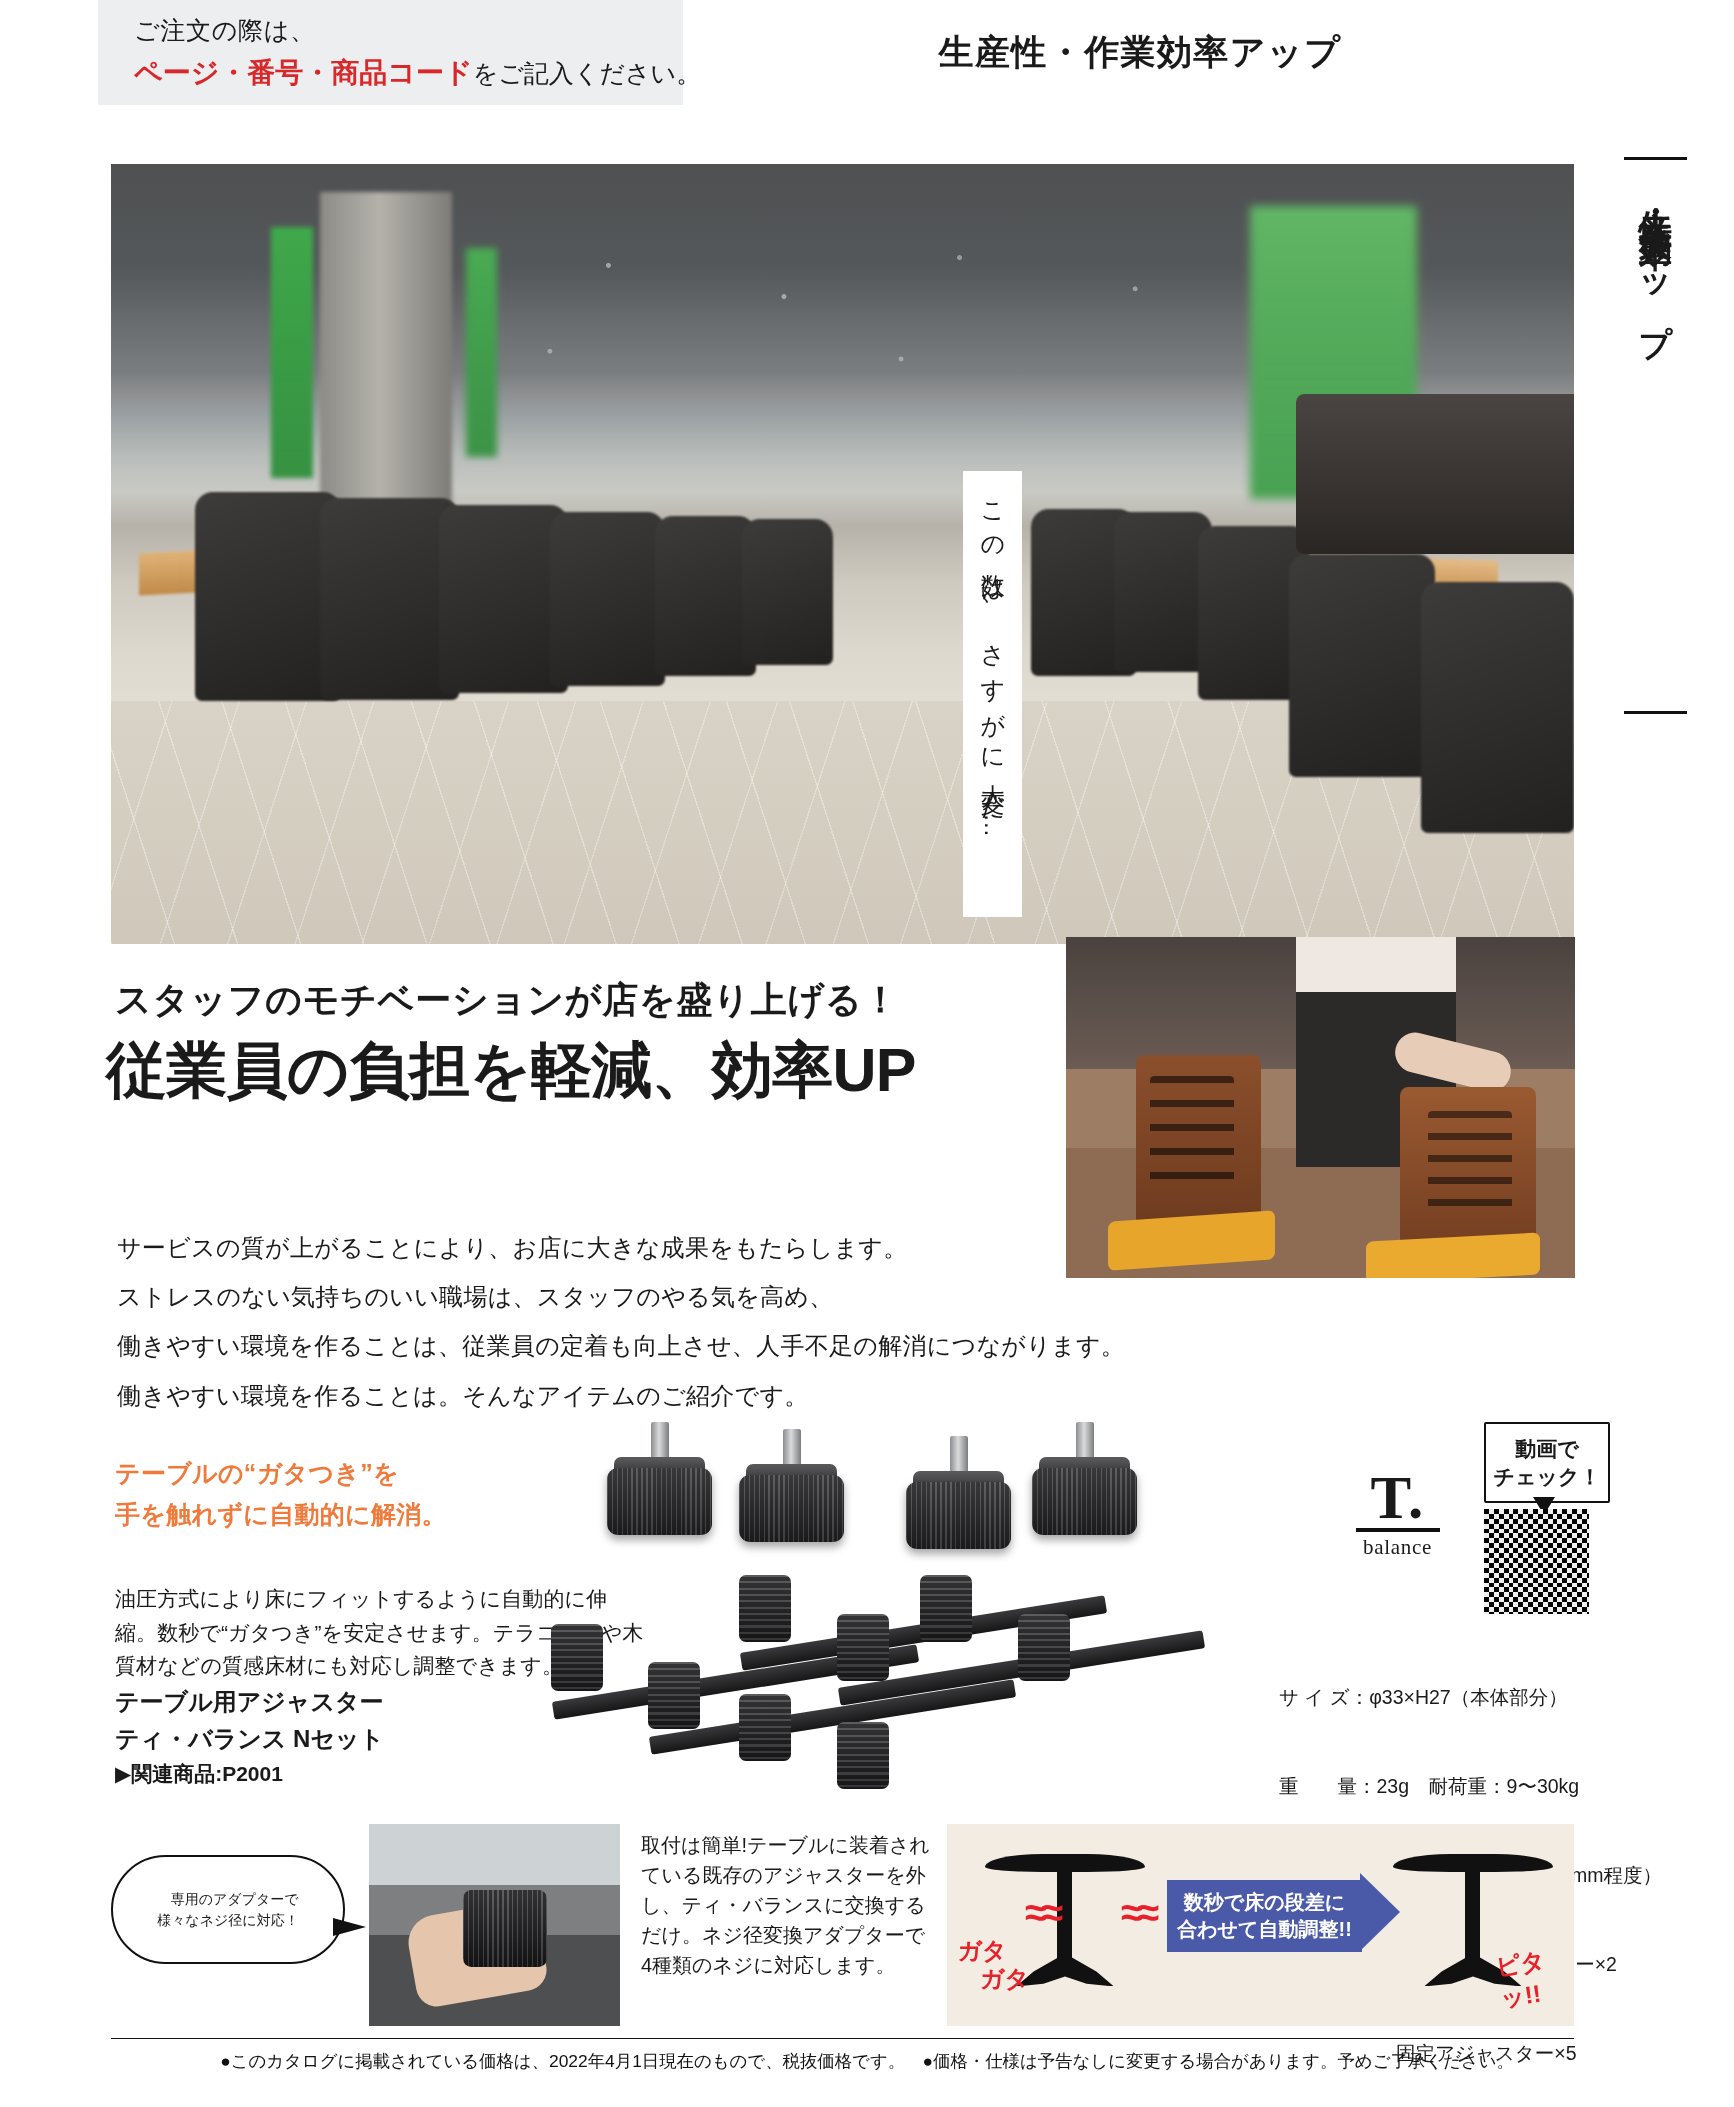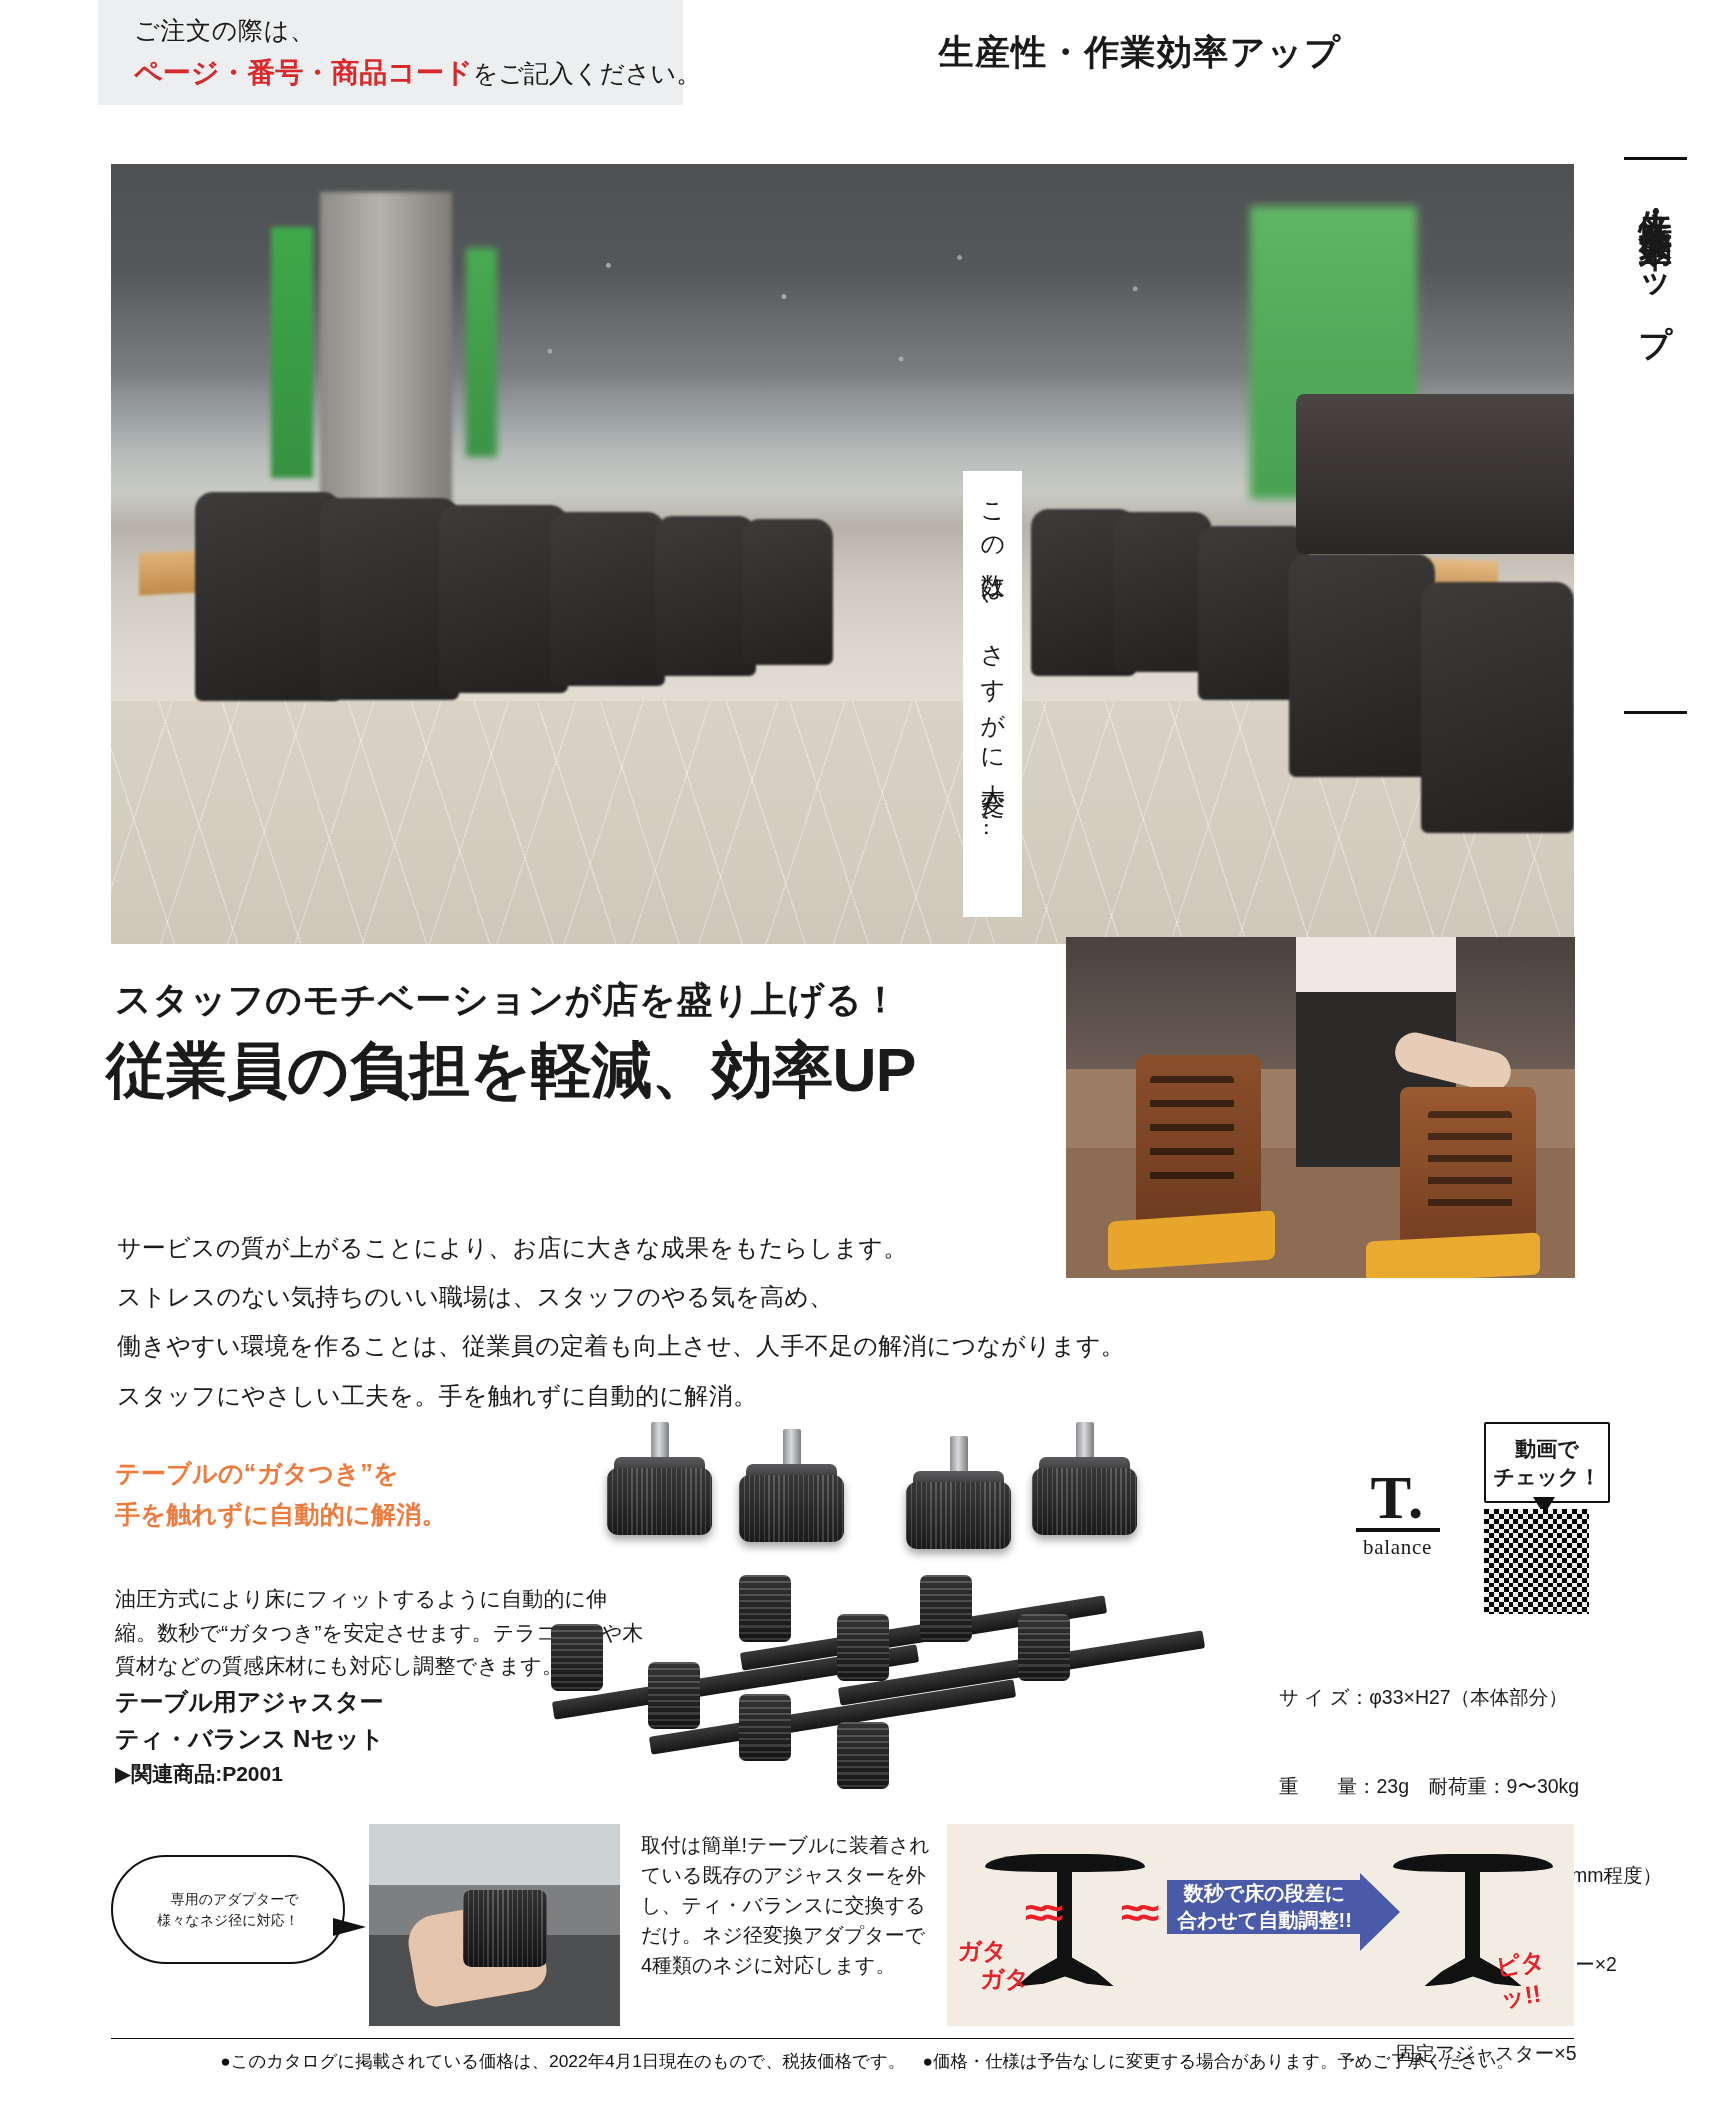--- a/index.html
+++ b/index.html
@@ -535,21 +535,21 @@
   .shake-lines {
     position: absolute;
     color: #e8202a;
     font-size: 40px;
     font-weight: bold;
     letter-spacing: -5.6px;
   }
   .arrow-box {
     position: absolute;
     left: 220px; top: 56px;
-    width: 195px; height: 54px;
+    width: 195px; height: 72px;
     background: #4a5aa8;
     color: #fff;
     font-size: 20px;
     font-weight: bold;
     line-height: 1.35;
     display: flex;
     align-items: center;
     justify-content: center;
     text-align: center;
     box-sizing: border-box;
@@ -632,21 +632,21 @@
 </div>
 
 <div class="lead-sub">スタッフのモチベーションが店を盛り上げる！</div>
 <div class="lead-main">
   <div>従業員の負担を軽減、効率UP</div>
 </div>
 <div class="body-copy">
   <div>サービスの質が上がることにより、お店に大きな成果をもたらします。</div>
   <div>ストレスのない気持ちのいい職場は、スタッフのやる気を高め、</div>
   <div>働きやすい環境を作ることは、従業員の定着も向上させ、人手不足の解消につながります。</div>
-  <div>スタッフにやさしい工夫を。手を触れずに自動的に解消。</div>
+  <div>働きやすい環境を作ることは。そんなアイテムのご紹介です。</div>
 </div>
 
 <div class="staff-photo">
   <div class="staff-bg"></div>
   <div class="staff-wall"></div>
   <div class="staff-chair1"></div>
   <div class="staff-slats"></div>
   <div class="staff-person"></div>
   <div class="staff-arm"></div>
   <div class="staff-chair2"></div>

